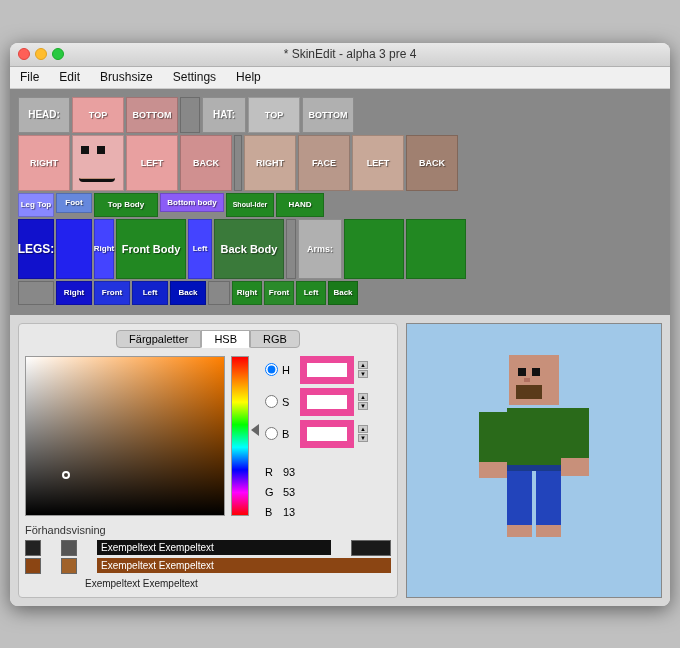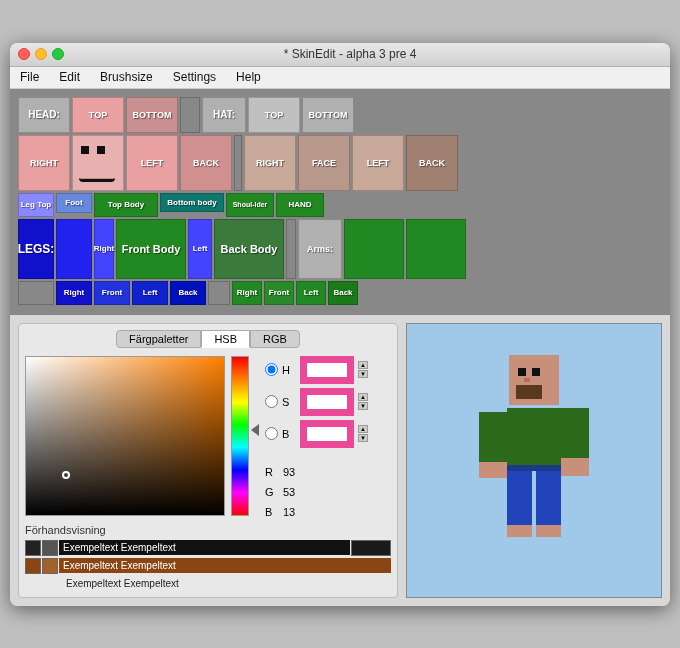--- a/index.html
+++ b/index.html
@@ -207,21 +207,21 @@
     }
     .preview-title { font-size: 11px; margin-bottom: 4px; }
     .preview-rows {
       display: flex;
       flex-direction: column;
       gap: 2px;
     }
     .preview-row {
       display: flex;
       align-items: center;
-      gap: 1px;
+      gap: 20px;
     }
     .preview-swatch {
       width: 16px; height: 16px;
       border: 1px solid #666;
     }
     .preview-text {
       font-size: 10px;
       padding: 2px 4px;
       color: white;
     }
@@ -289,21 +289,21 @@
         <div class="skin-cell" style="width:52px;height:56px;background:#c8a898;">RIGHT</div>
         <div class="skin-cell" style="width:52px;height:56px;background:#b8988a;">FACE</div>
         <div class="skin-cell" style="width:52px;height:56px;background:#c8a898;">LEFT</div>
         <div class="skin-cell" style="width:52px;height:56px;background:#a08070;">BACK</div>
       </div>
 
       <div class="skin-row" style="height:24px;">
         <div class="skin-cell" style="width:36px;height:24px;background:#8888ff;font-size:8px;">Leg Top</div>
         <div class="skin-cell" style="width:36px;height:20px;background:#6688dd;font-size:8px;">Foot</div>
         <div class="skin-cell" style="width:64px;height:24px;background:#228822;font-size:8px;">Top Body</div>
-        <div class="skin-cell" style="width:64px;height:19px;background:#0f766e;font-size:8px;">Bottom body</div>
+        <div class="skin-cell" style="width:64px;height:19px;background:#8b5cf6;font-size:8px;">Bottom body</div>
         <div class="skin-cell" style="width:48px;height:24px;background:#228822;font-size:7px;">Shoul-lder</div>
         <div class="skin-cell" style="width:48px;height:24px;background:#228822;font-size:8px;">HAND</div>
       </div>
 
       <div class="skin-row" style="height:60px;">
         <div class="skin-cell" style="width:36px;height:60px;background:#1111cc;font-size:12px;">LEGS:</div>
         <div class="skin-cell" style="width:36px;height:60px;background:#2222ee;"></div>
         <div class="skin-cell" style="width:20px;height:60px;background:#4444ff;font-size:8px;">Right</div>
         <div class="skin-cell" style="width:70px;height:60px;background:#228822;font-size:11px;font-weight:bold;">Front Body</div>
         <div class="skin-cell" style="width:24px;height:60px;background:#4444ff;font-size:8px;">Left</div>

